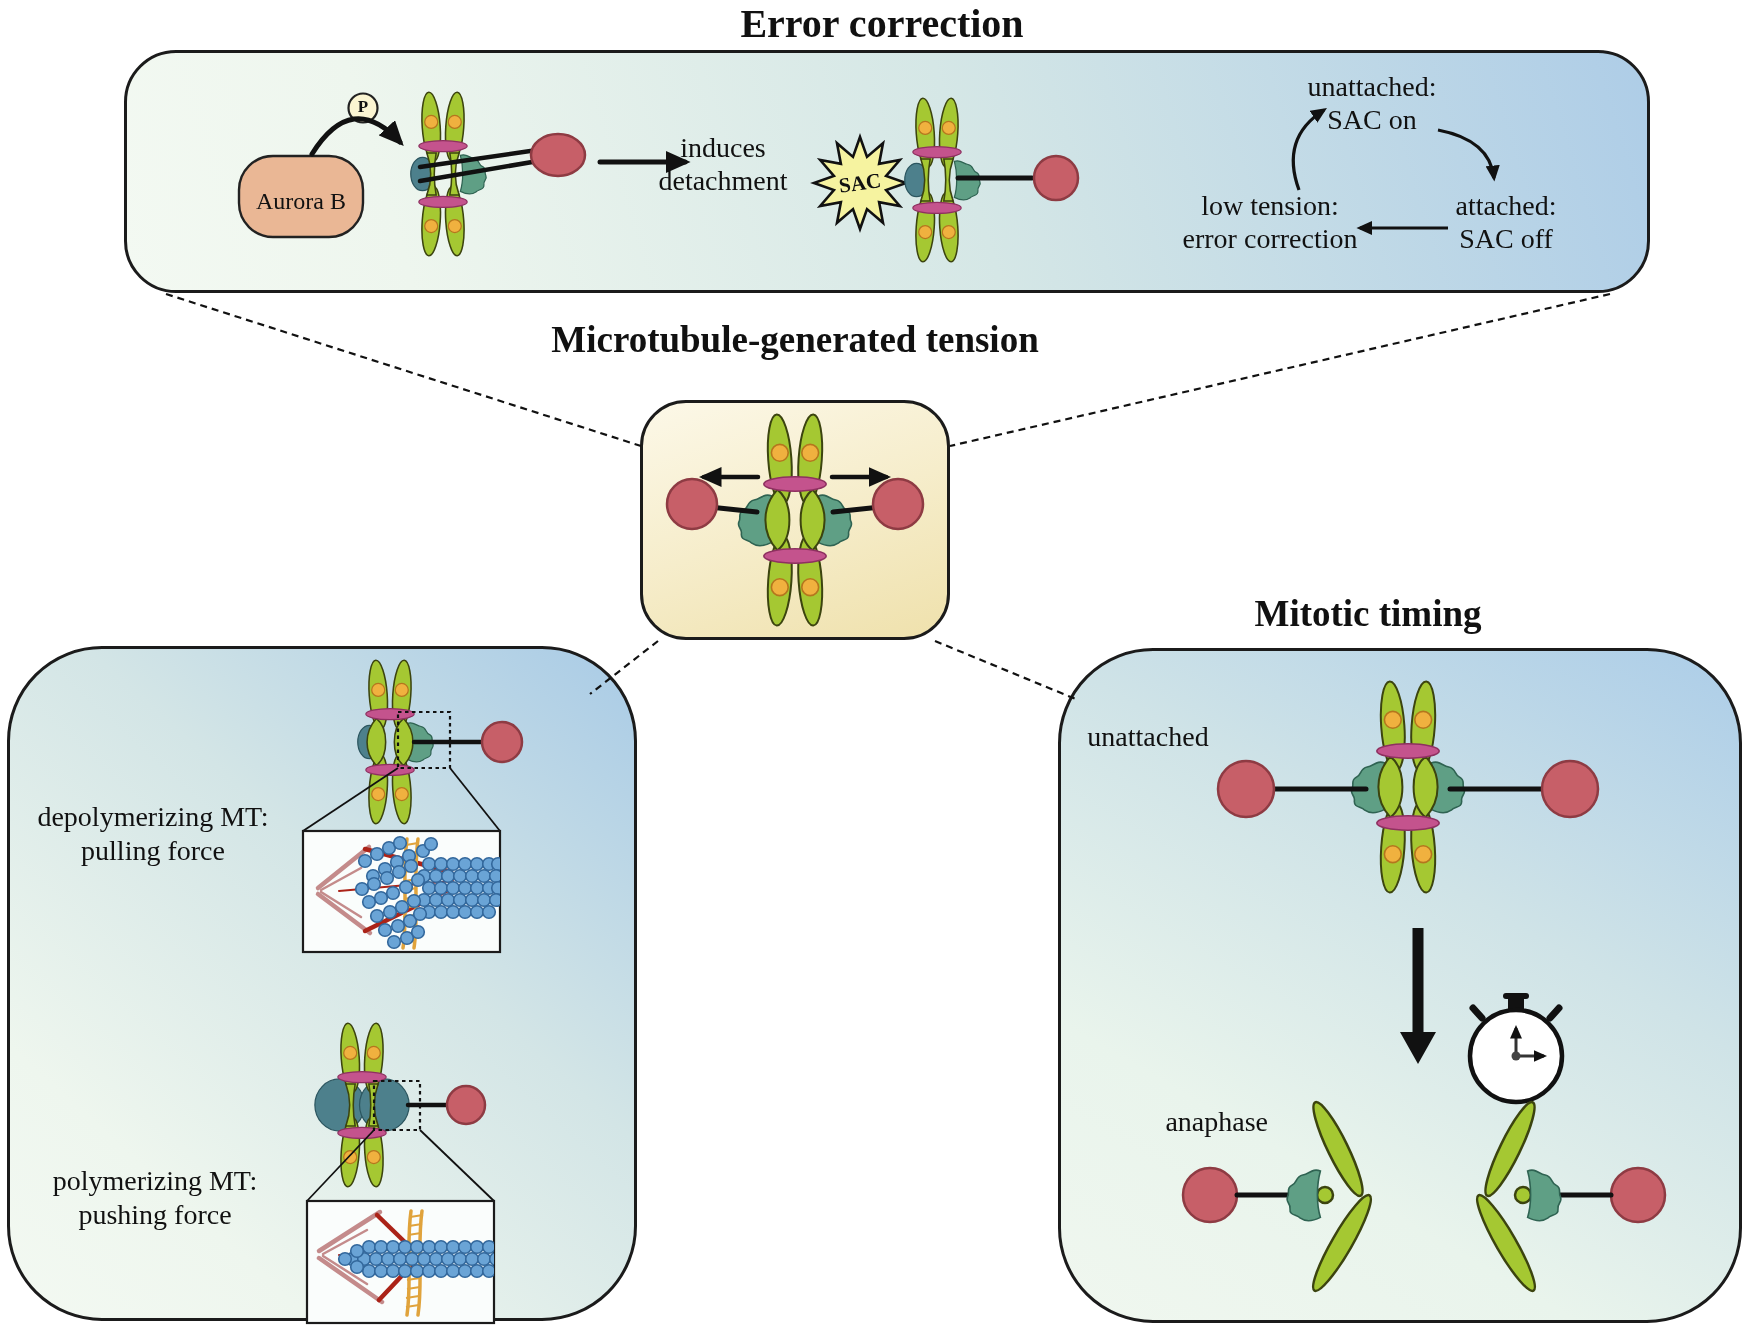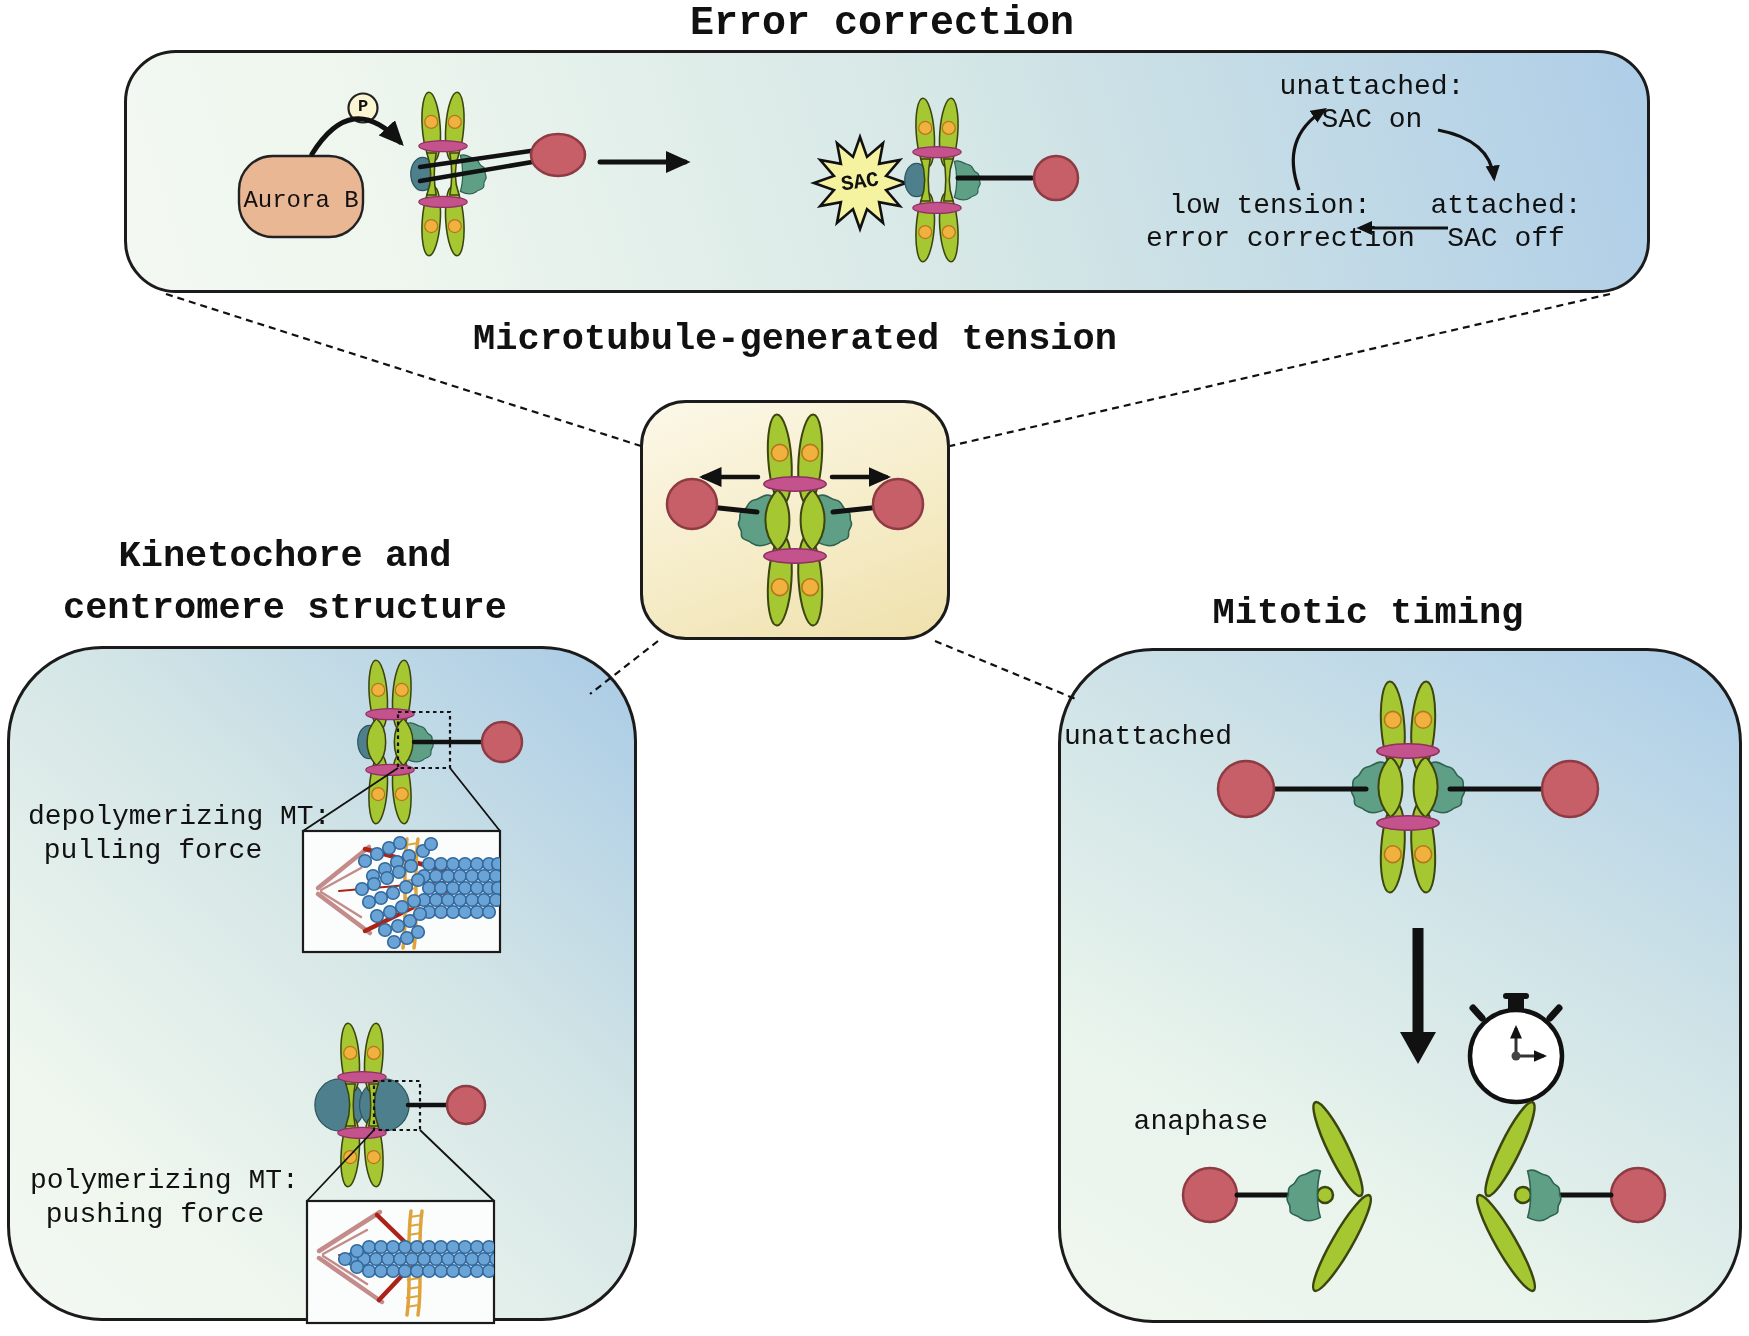--- a/index.html
+++ b/index.html
@@ -1,17 +1,17 @@
 <!DOCTYPE html>
 <html><head>
 <meta charset="utf-8">
 <style>
   html,body{margin:0;padding:0;background:#fff;}
   .canvas{position:relative;width:1749px;height:1336px;background:#fff;overflow:hidden;
-          font-family:Liberation Mono, monospace;}
+          font-family:Liberation Serif, serif;}
   .panel{position:absolute;border:3px solid #1b1b1b;box-sizing:border-box;z-index:1;}
   .panel-top{left:124px;top:50px;width:1526px;height:243px;border-radius:52px;
     background:linear-gradient(253deg,#aecde7 0%,#d5e7e6 45%,#eef6ee 82%,#f3f9f2 100%);}
   .panel-mid{left:640px;top:400px;width:310px;height:240px;border-radius:46px;
     background:linear-gradient(160deg,#fcf8e8 0%,#f6edcb 50%,#efe1ac 100%);}
   .panel-bl{left:7px;top:646px;width:630px;height:675px;border-radius:95px;
     background:linear-gradient(222deg,#a9cbe6 0%,#d3e5e6 40%,#eef6ee 78%,#f3f9f2 100%);}
   .panel-br{left:1058px;top:648px;width:684px;height:675px;border-radius:95px;
     background:linear-gradient(210deg,#accde8 0%,#cfe3e7 38%,#e9f4ec 72%,#f0f7ef 100%);}
   .art{position:absolute;left:0;top:0;width:1749px;height:1336px;z-index:2;}
@@ -375,31 +375,31 @@
       <g transform="translate(1536,1195) scale(-1,1)">
           <use href="#anaph"></use>
         </g>
     </g>
   </svg>
 
   <div class="lbl ttl" style="left:482px;top:0px;width:800px;font-size:40px;">Error correction</div>
 
   <div class="lbl ttl" style="left:445px;top:318px;width:700px;font-size:37px;">Microtubule-generated tension</div>
 
-  <div class="lbl ttl" style="left:30px;top:530px;width:510px;font-size:37px;line-height:52px;">
-    <div>Kinetochore and</div>
-    <div>centromere structure</div>
-  </div>
 
   <div class="lbl ttl" style="left:1118px;top:592px;width:500px;font-size:37px;">Mitotic timing</div>
 
   <div class="lbl" style="left:231px;top:187px;width:140px;font-size:24px;">Aurora B</div>
 
   <div class="lbl" style="left:352px;top:97px;width:22px;font-size:17px;font-weight:bold;">P</div>
 
+  <div class="lbl" style="left:623px;top:131px;width:200px;font-size:28px;line-height:33px;">
+    <div>induces</div>
+    <div>detachment</div>
+  </div>
 
   <div class="lbl" style="left:810px;top:171px;width:100px;font-size:21px;font-weight:bold;transform:rotate(-8deg);">SAC</div>
 
   <div class="lbl" style="left:1406px;top:189px;width:200px;font-size:28px;line-height:33px;">
     <div>attached:</div>
     <div>SAC off</div>
   </div>
 
   <div class="lbl" style="left:1252px;top:70px;width:240px;font-size:28px;line-height:33px;">
     <div>unattached:</div>

